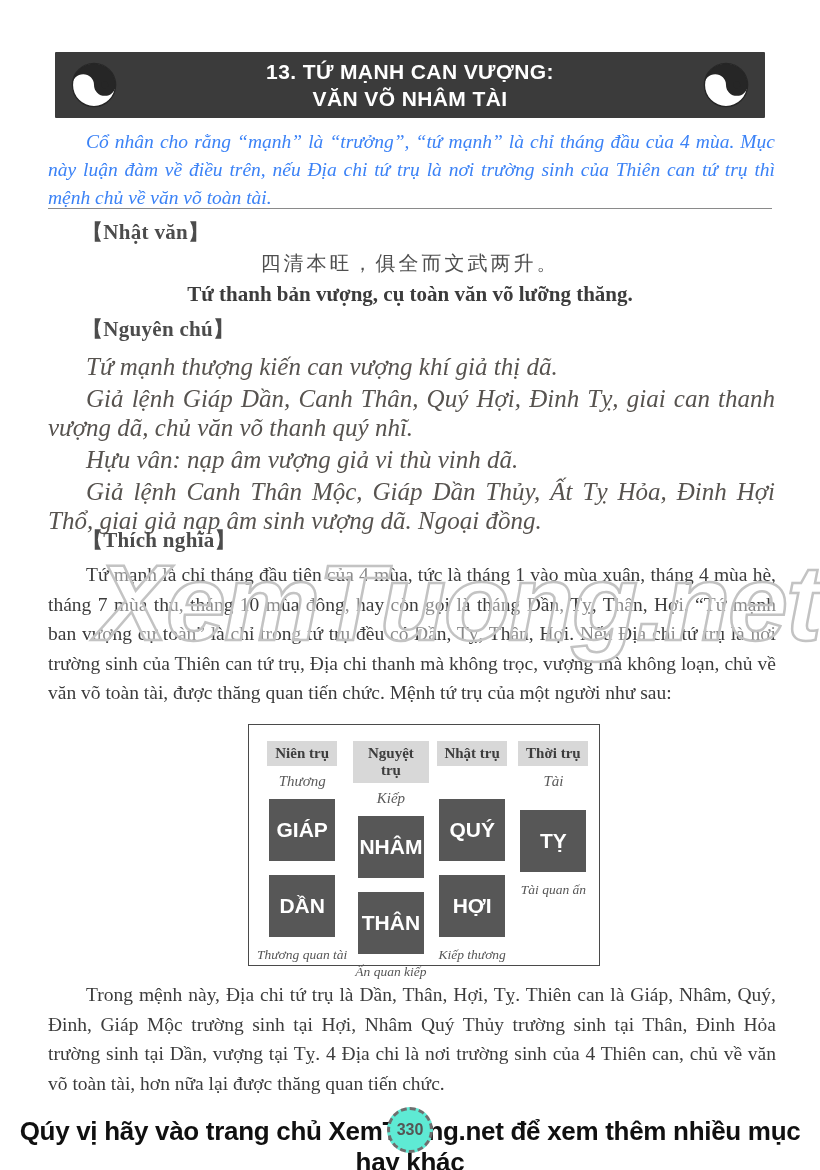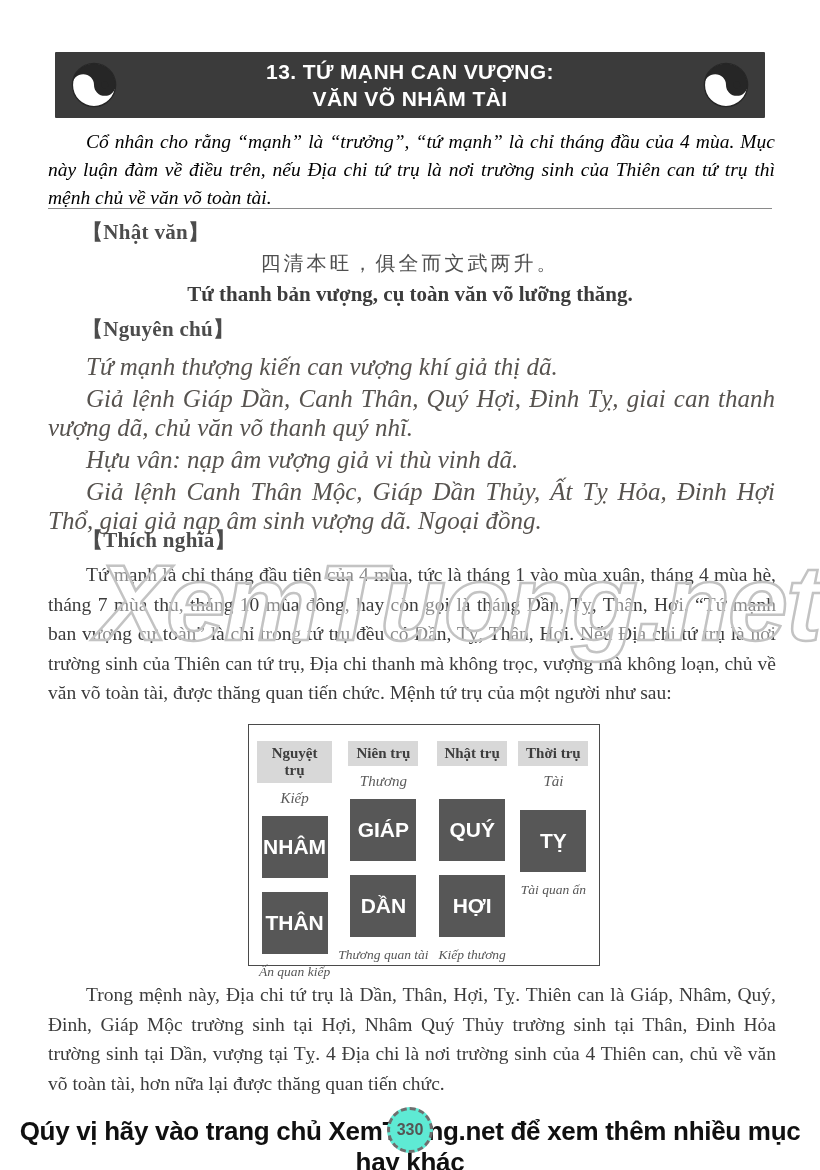--- a/index.html
+++ b/index.html
@@ -23,21 +23,21 @@
   .yy { width:46px; height:46px; flex:0 0 auto; margin:0 16px; }
   .banner-title {
     flex:1 1 auto; text-align:center; color:#fff;
     font-family:"Liberation Sans", sans-serif;
     font-weight:bold; font-size:21px; line-height:27px; letter-spacing:0.4px;
   }
   
   .intro {
     position:absolute; left:48px; right:45px; top:116px;
     font-style:italic; font-size:19.5px; line-height:28px;
-    color:#000000; text-align:justify; text-indent:38px;
+    color:#3b82f6; text-align:justify; text-indent:38px;
   }
   .sep {
     position:absolute; left:48px; right:48px; top:196px;
     border:none; border-top:1.5px solid #8a8a8a;
   }
   
   .shead {
     position:absolute; left:82px;
     font-size:21px; font-weight:bold; color:#4c4c4c; letter-spacing:0.3px;
   }
@@ -159,34 +159,34 @@
   <p class="nc-par" style="top:433px">Hựu vân: nạp âm vượng giả vi thù vinh dã.</p>
   <p class="nc-par" style="top:465px">Giả lệnh Canh Thân Mộc, Giáp Dần Thủy, Ất Tỵ Hỏa, Đinh Hợi Thổ, giai giả nạp âm sinh vượng dã. Ngoại đồng.</p>
 
   <div class="shead" style="top:514px">【Thích nghĩa】</div>
   <p class="body-par" style="top:548px">Tứ mạnh là chỉ tháng đầu tiên của 4 mùa, tức là tháng 1 vào mùa xuân, tháng 4 mùa hè, tháng 7 mùa thu, tháng 10 mùa đông, hay còn gọi là tháng Dần, Tỵ, Thân, Hợi. “Tứ mạnh ban vượng cự toàn” là chỉ trong tứ trụ đều có Dần, Tỵ, Thân, Hợi. Nếu Địa chi tứ trụ là nơi trường sinh của Thiên can tứ trụ, Địa chi thanh mà không trọc, vượng mà không loạn, chủ về văn võ toàn tài, được thăng quan tiến chức. Mệnh tứ trụ của một người như sau:</p>
 
   <div class="watermark">XemTuong.net</div>
 
   <div class="pillar-box">
     <div class="pcol">
+      <span class="phead">Niên trụ</span>
+      <div class="ptop">Thương</div>
+      <div class="pcell">GIÁP</div>
+      <div class="pcell chi">DẦN</div>
+      <div class="pbot">Thương quan tài</div>
+    </div>
+    <div class="pcol">
       <span class="phead">Nguyệt trụ</span>
       <div class="ptop">Kiếp</div>
       <div class="pcell">NHÂM</div>
       <div class="pcell chi">THÂN</div>
       <div class="pbot">Ấn quan kiếp</div>
     </div>
     <div class="pcol">
-      <span class="phead">Niên trụ</span>
-      <div class="ptop">Thương</div>
-      <div class="pcell">GIÁP</div>
-      <div class="pcell chi">DẦN</div>
-      <div class="pbot">Thương quan tài</div>
-    </div>
-    <div class="pcol">
       <span class="phead">Nhật trụ</span>
       <div class="ptop"></div>
       <div class="pcell">QUÝ</div>
       <div class="pcell chi">HỢI</div>
       <div class="pbot">Kiếp thương</div>
     </div>
     <div class="pcol">
       <span class="phead">Thời trụ</span>
       <div class="ptop">Tài</div>
       <div class="pcell chi">TỴ</div>

